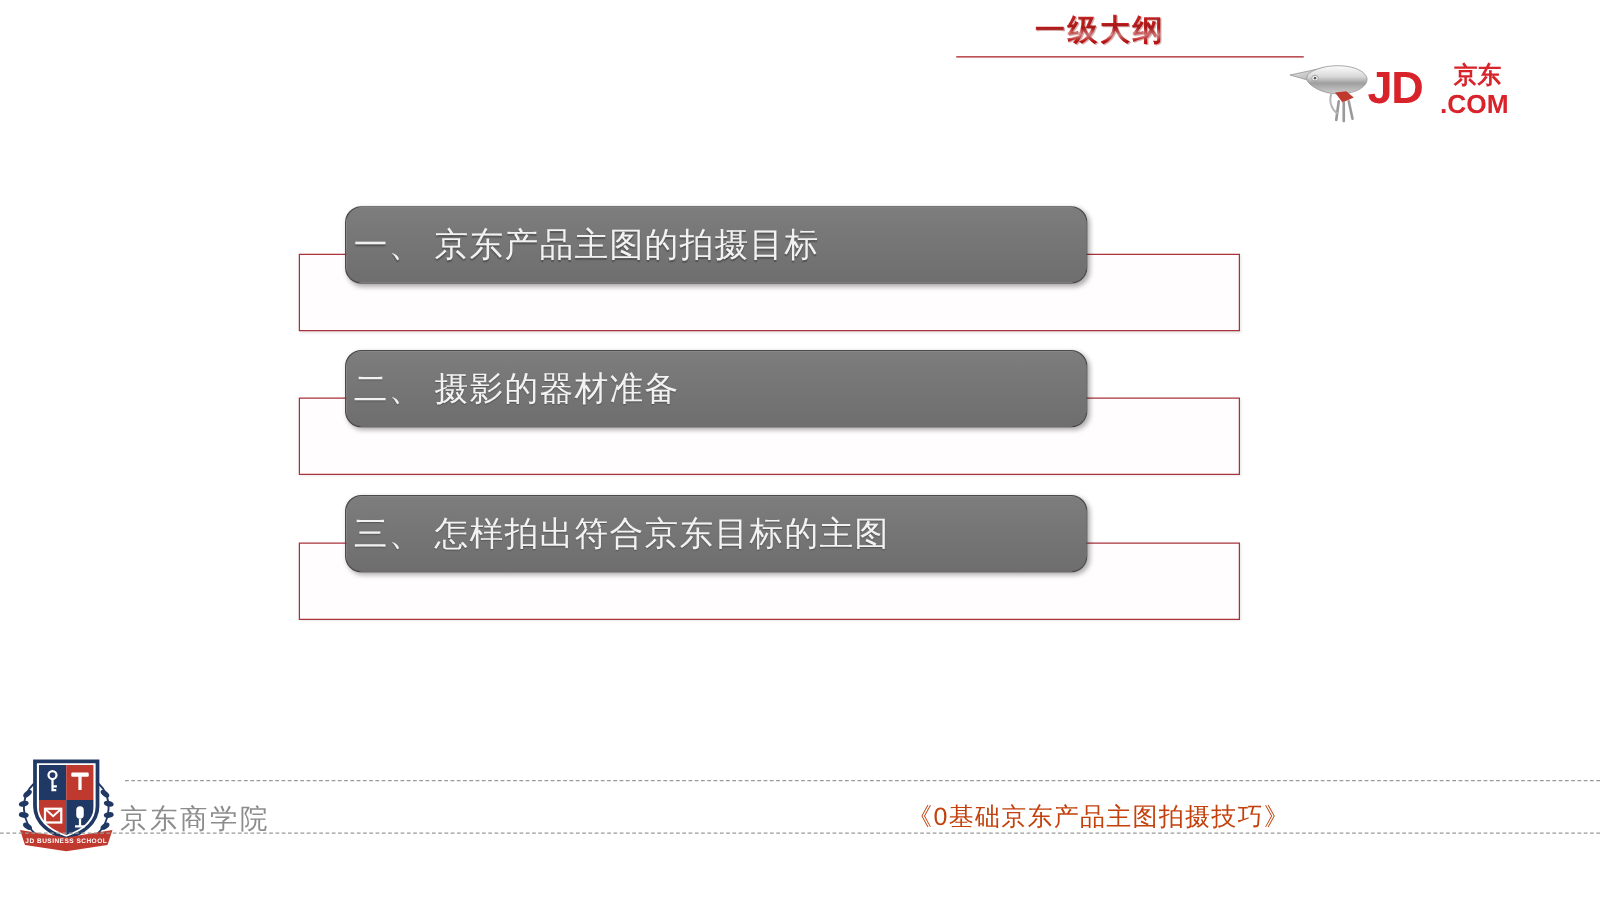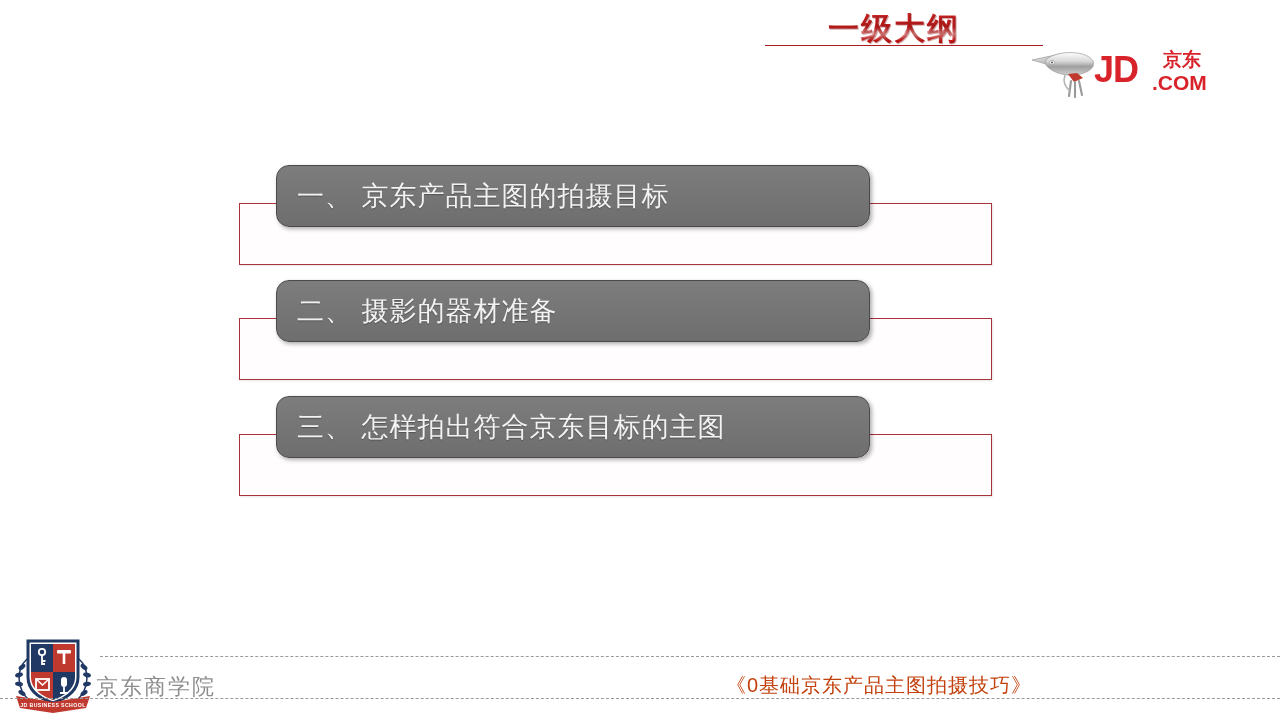--- a/index.html
+++ b/index.html
@@ -20,21 +20,21 @@
     position: absolute;
     top: 0;
     left: 0;
     width: 1280px;
     height: 80px;
   }
   .header-title {
     position: absolute;
     left: 828px;
     top: 8px;
-    font-size: 31px;
+    font-size: 24px;
     font-weight: bold;
     letter-spacing: 2px;
     color: #c00000;
     background-image: linear-gradient(180deg, #d42b2b 0%, #b81b1b 45%, #e8a0a0 62%, #c81515 78%, #a81010 100%);
     -webkit-background-clip: text;
     background-clip: text;
     -webkit-text-fill-color: transparent;
     text-shadow: 1px 1px 0 rgba(140,20,20,0.35);
     white-space: nowrap;
   }
@@ -108,30 +108,30 @@
     border: 1px solid #4a4a4a;
   }
   .pill.red {
     background: linear-gradient(180deg, #c4383c 0%, #bf3338 48%, #b22d33 100%);
     border: 1px solid #9a2a2f;
   }
   .pill-label {
     color: #f2f2f2;
     font-size: 27px;
     letter-spacing: 1px;
-    padding-left: 20px;
+    padding-left: 6px;
     white-space: nowrap;
     text-shadow: 0 1px 1px rgba(0,0,0,0.30);
   }
 
   
   .footer {
     position: absolute;
     left: 0;
-    top: 628px;
+    top: 596px;
     width: 1096px;
     height: 92px;
   }
   .footer-shield {
     position: absolute;
     left: 10px;
     top: 5px;
     width: 86px;
     height: 82px;
   }

